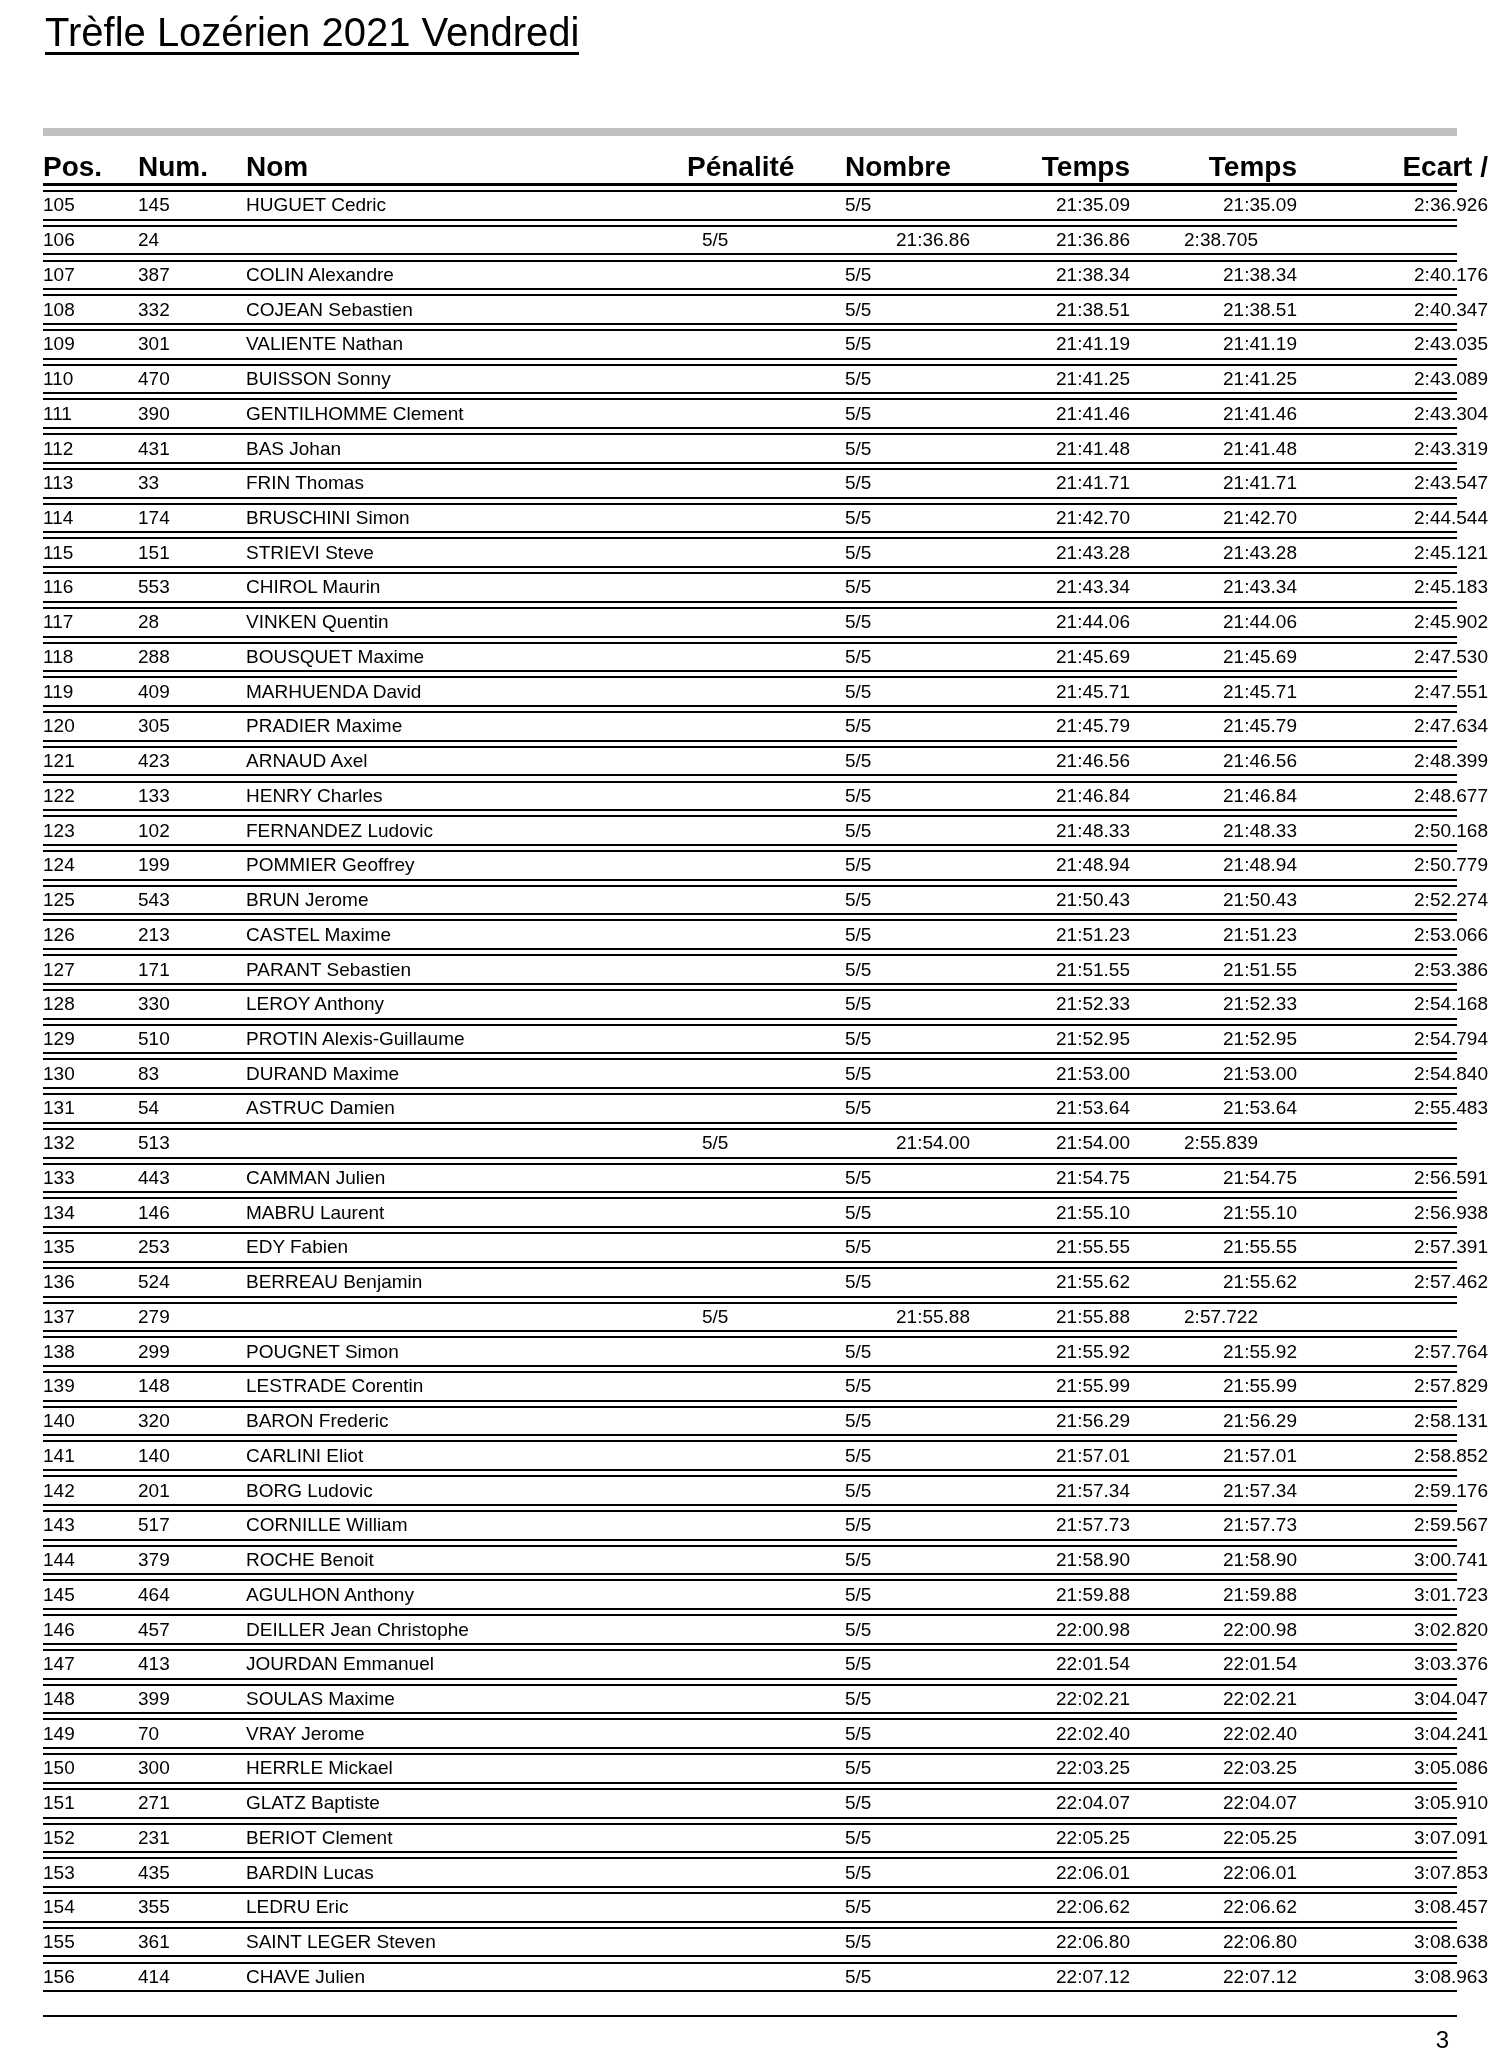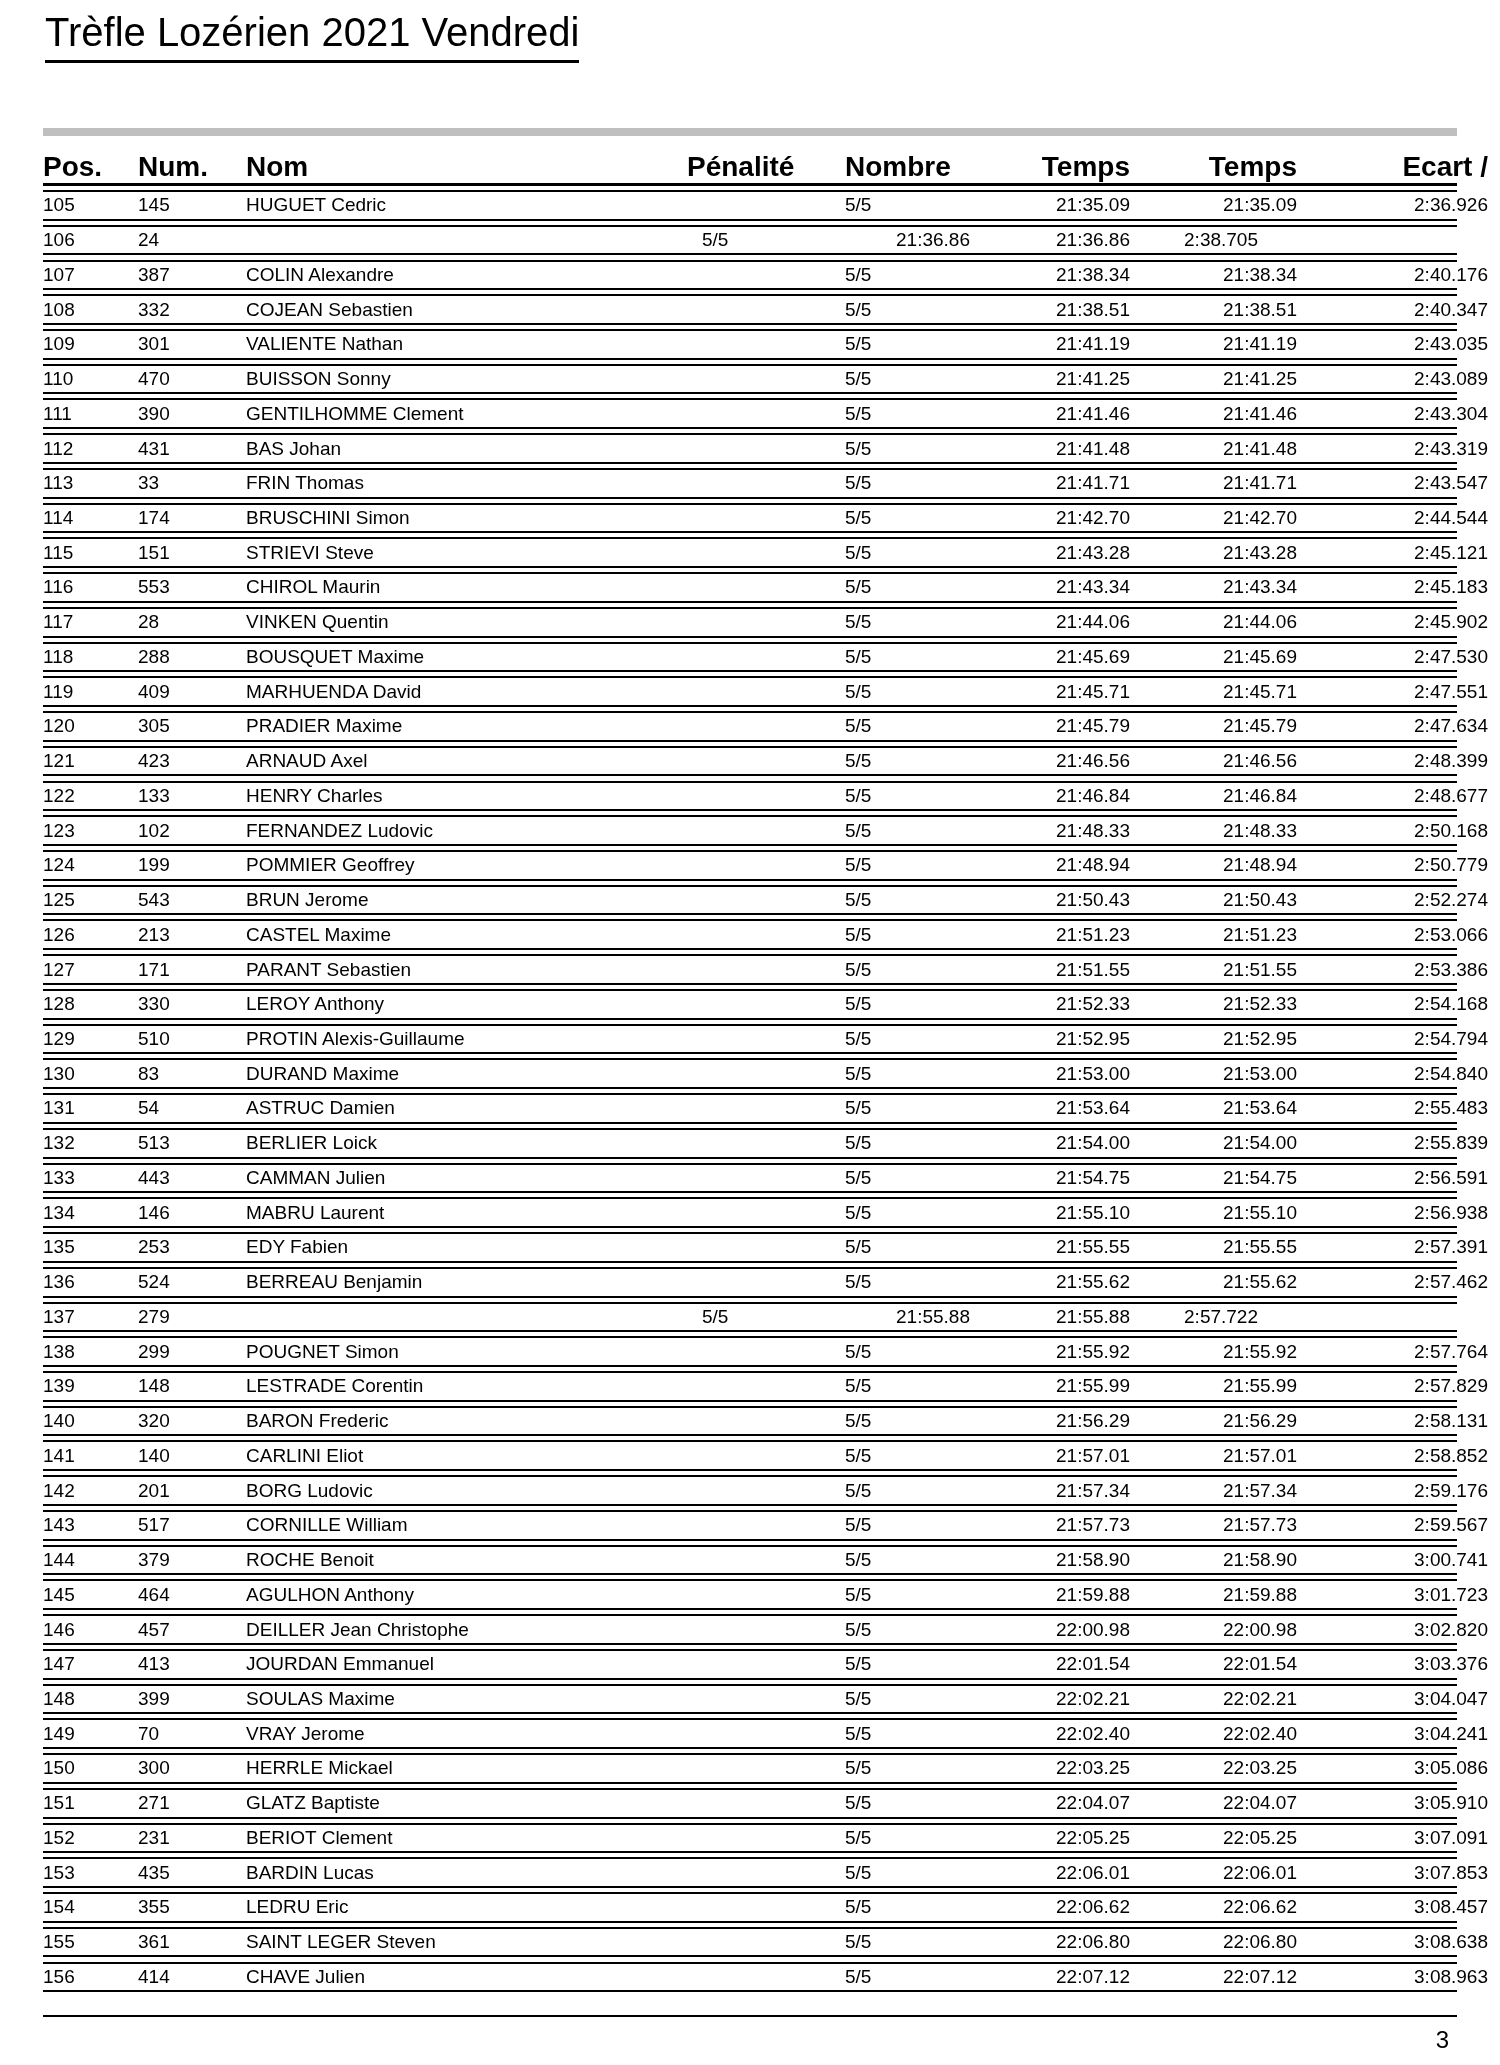--- a/index.html
+++ b/index.html
@@ -19,21 +19,21 @@
     background: #ffffff;
   }
   .doc-title {
     position: absolute;
     left: 45px;
     top: 12px;
     font-size: 40px;
     font-weight: 400;
     line-height: 1.0;
     border-bottom: 3px solid #000;
-    padding-bottom: 8px;
+    padding-bottom: 0;
     white-space: nowrap;
   }
   .gray-bar {
     position: absolute;
     left: 43px;
     top: 128px;
     width: 1414px;
     height: 8px;
     background: #bfbfbf;
   }
@@ -402,21 +402,20 @@
     <div class="cell c-pen"></div>
     <div class="cell c-nbr">5/5</div>
     <div class="cell c-t1">21:53.64</div>
     <div class="cell c-t2">21:53.64</div>
     <div class="cell c-ecart">2:55.483</div>
   </div>
 
   <div class="row grid-cols">
     <div class="cell c-pos">132</div>
     <div class="cell c-num">513</div>
-    <div class="cell c-nom">BERLIER Loick</div>
     <div class="cell c-pen"></div>
     <div class="cell c-nbr">5/5</div>
     <div class="cell c-t1">21:54.00</div>
     <div class="cell c-t2">21:54.00</div>
     <div class="cell c-ecart">2:55.839</div>
   </div>
 
   <div class="row grid-cols">
     <div class="cell c-pos">133</div>
     <div class="cell c-num">443</div>

